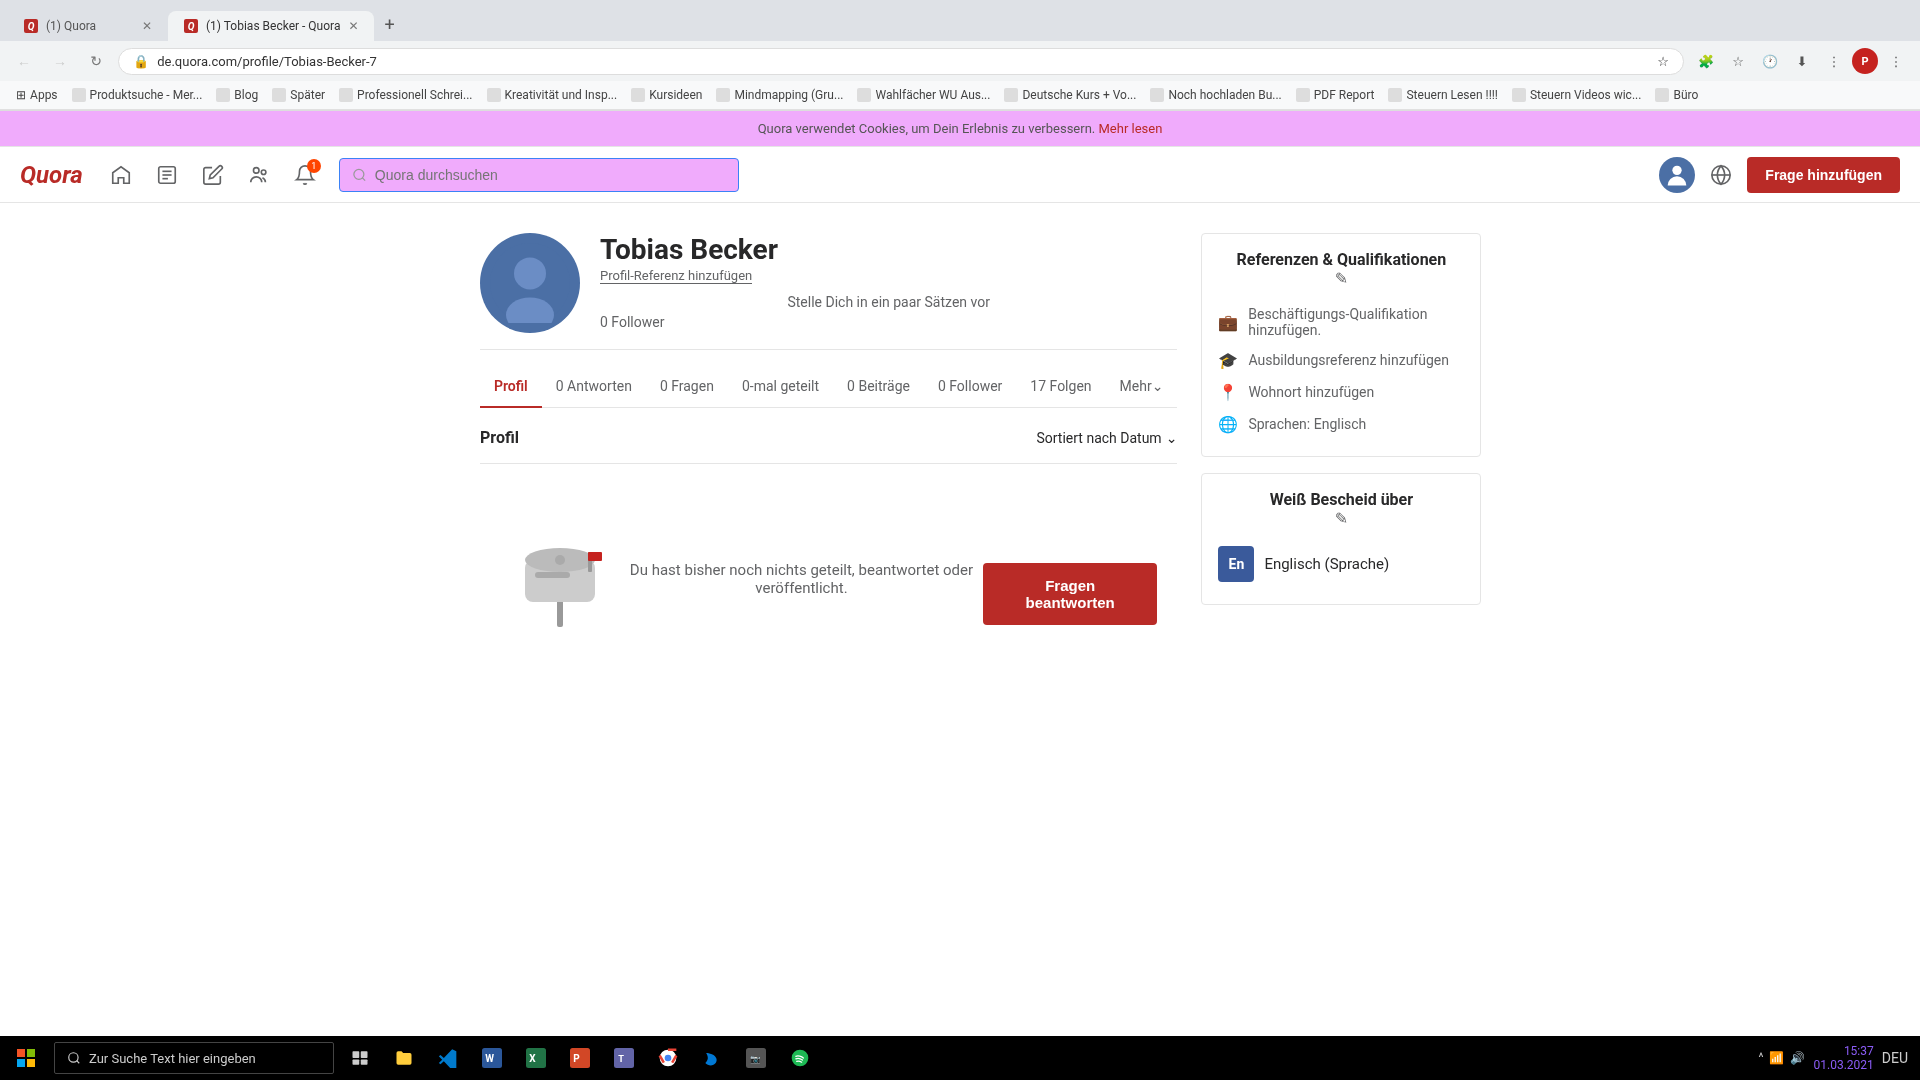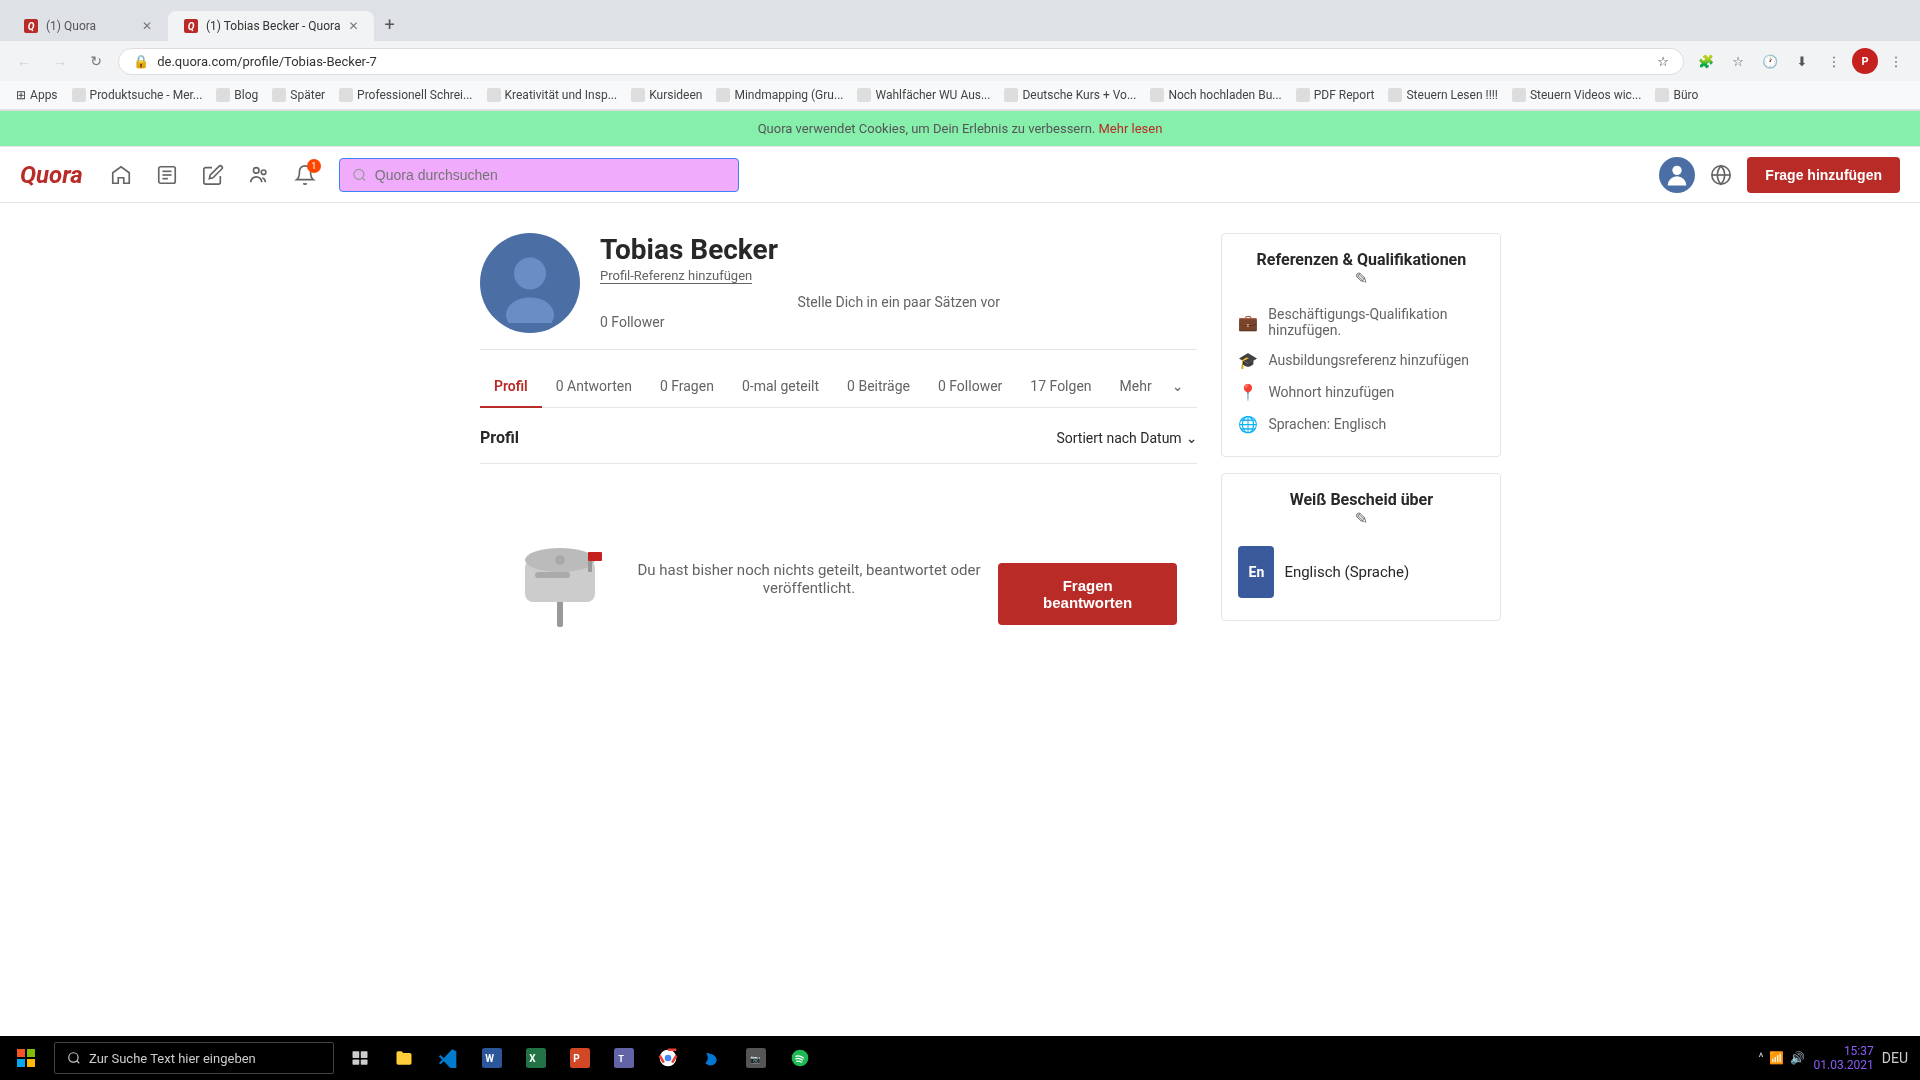--- a/index.html
+++ b/index.html
@@ -23,21 +23,21 @@
     .browser-actions { display: flex; gap: 4px; align-items: center; }
     .browser-action-btn { width: 28px; height: 28px; border-radius: 50%; display: flex; align-items: center; justify-content: center; font-size: 13px; color: #555; cursor: pointer; }
     .profile-circle { width: 26px; height: 26px; border-radius: 50%; background: #c5221f; display: flex; align-items: center; justify-content: center; color: white; font-size: 11px; font-weight: bold; }
 
     
     .bookmarks-bar { display: flex; align-items: center; padding: 4px 10px; gap: 2px; font-size: 12px; color: #444; border-bottom: 1px solid #e0e0e0; background: #f8f9fa; overflow: hidden; }
     .bookmark-item { display: flex; align-items: center; gap: 4px; padding: 3px 6px; border-radius: 4px; white-space: nowrap; cursor: pointer; }
     .bk-icon { width: 14px; height: 14px; background: #ddd; border-radius: 2px; flex-shrink: 0; }
 
     
-    .cookie-notice { background: #86efac; border-bottom: 1px solid #e5e5e5; text-align: center; padding: 10px; font-size: 13px; color: #555; }
+    .cookie-notice { background: #f0abfc; border-bottom: 1px solid #e5e5e5; text-align: center; padding: 10px; font-size: 13px; color: #555; }
     .cookie-notice a { color: #b92b27; text-decoration: none; }
 
     
     .quora-header { display: flex; align-items: center; padding: 0 20px; height: 56px; border-bottom: 1px solid #e5e5e5; gap: 4px; }
     .quora-logo { color: #b92b27; font-size: 24px; font-weight: bold; font-style: italic; margin-right: 12px; }
     .header-nav { display: flex; align-items: center; gap: 2px; }
     .header-nav-btn { width: 44px; height: 44px; display: flex; align-items: center; justify-content: center; border-radius: 4px; cursor: pointer; color: #636466; font-size: 20px; position: relative; }
     .header-nav-btn .badge { position: absolute; top: 6px; right: 6px; width: 14px; height: 14px; background: #ff4500; border-radius: 50%; font-size: 9px; color: white; display: flex; align-items: center; justify-content: center; }
     .search-bar { flex: 1; max-width: 400px; display: flex; align-items: center; background: #f0abfc; border: 1px solid #3b82f6; border-radius: 4px; padding: 8px 12px; gap: 8px; margin: 0 8px; }
     .search-bar input { border: none; background: transparent; outline: none; font-size: 14px; color: #555; width: 100%; }
@@ -58,21 +58,21 @@
     .profile-info { flex: 1; }
     .profile-name { font-size: 28px; font-weight: 700; color: #282829; }
     .profile-reference-link { color: #636466; font-size: 13px; text-decoration: none; border-bottom: 1px solid #636466; }
     .profile-bio { color: #636466; font-size: 14px; margin-top: 10px; text-align: center; }
     .profile-followers { color: #636466; font-size: 14px; margin-top: 4px; }
 
     
     .profile-tabs { display: flex; align-items: center; margin-top: 16px; gap: 0; border-bottom: 1px solid #e5e5e5; }
     .profile-tab { padding: 12px 14px; font-size: 14px; color: #636466; cursor: pointer; border-bottom: 2px solid transparent; margin-bottom: -1px; white-space: nowrap; }
     .profile-tab.active { color: #b92b27; border-bottom-color: #b92b27; font-weight: 600; }
-    .more-tab { display: flex; align-items: center; gap: 20px; }
+    .more-tab { display: flex; align-items: center; gap: 0; }
 
     
     .profile-content { margin-top: 20px; }
     .profile-content-header { display: flex; justify-content: space-between; align-items: center; margin-bottom: 16px; }
     .content-title { font-size: 16px; font-weight: 700; }
     .sort-btn { display: flex; align-items: center; gap: 4px; font-size: 14px; color: #282829; cursor: pointer; }
 
     
     .empty-state { display: flex; flex-direction: row; align-items: center; justify-content: center; padding: 60px 20px; }
     .mailbox-icon { margin-bottom: 20px; }
@@ -80,21 +80,21 @@
     .answer-btn { background: #b92b27; color: white; border: none; border-radius: 4px; padding: 14px 28px; font-size: 15px; font-weight: 600; cursor: pointer; }
 
     
     .sidebar-section { border: 1px solid #e5e5e5; border-radius: 4px; padding: 16px; margin-bottom: 16px; }
     .sidebar-section-header { display: flex; justify-content: space-between; align-items: center; margin-bottom: 12px; flex-direction: column; }
     .sidebar-section-title { font-size: 16px; font-weight: 700; }
     .edit-icon { color: #636466; cursor: pointer; font-size: 16px; }
     .sidebar-item { display: flex; align-items: center; gap: 10px; padding: 6px 0; font-size: 14px; color: #636466; cursor: pointer; }
     .sidebar-item-icon { width: 20px; height: 20px; display: flex; align-items: center; justify-content: center; font-size: 16px; color: #636466; }
     .knows-about-item { display: flex; align-items: center; gap: 10px; padding: 6px 0; }
-    .knows-thumb { width: 36px; height: 52px; border-radius: 4px; background: #3a5a9b; display: flex; align-items: center; justify-content: center; color: white; font-size: 14px; font-weight: bold; flex-shrink: 0; }
+    .knows-thumb { width: 36px; height: 36px; border-radius: 4px; background: #3a5a9b; display: flex; align-items: center; justify-content: center; color: white; font-size: 14px; font-weight: bold; flex-shrink: 0; }
 
     
     .taskbar { position: fixed; bottom: 0; left: 0; right: 0; height: 44px; background: #000; display: flex; align-items: center; padding: 0 4px; gap: 2px; z-index: 1000; }
     .taskbar-start { width: 44px; height: 44px; display: flex; align-items: center; justify-content: center; cursor: pointer; }
     .taskbar-search { display: flex; align-items: center; gap: 8px; background: transparent; border: 1px solid #444; border-radius: 2px; padding: 4px 12px; margin: 16px 4px; height: 32px; width: 280px; color: #ccc; font-size: 13px; cursor: pointer; }
     .taskbar-apps { display: flex; align-items: center; gap: 4px; flex: 1; }
     .taskbar-app { width: 40px; height: 40px; display: flex; align-items: center; justify-content: center; cursor: pointer; border-radius: 4px; }
     .taskbar-right { display: flex; align-items: center; gap: 8px; padding: 0 8px; color: #ccc; font-size: 12px; }
     .taskbar-time { display: flex; flex-direction: column; align-items: flex-end; font-size: 12px; color: #8b5cf6; }
     .taskbar-icons { display: flex; align-items: center; gap: 6px; }

